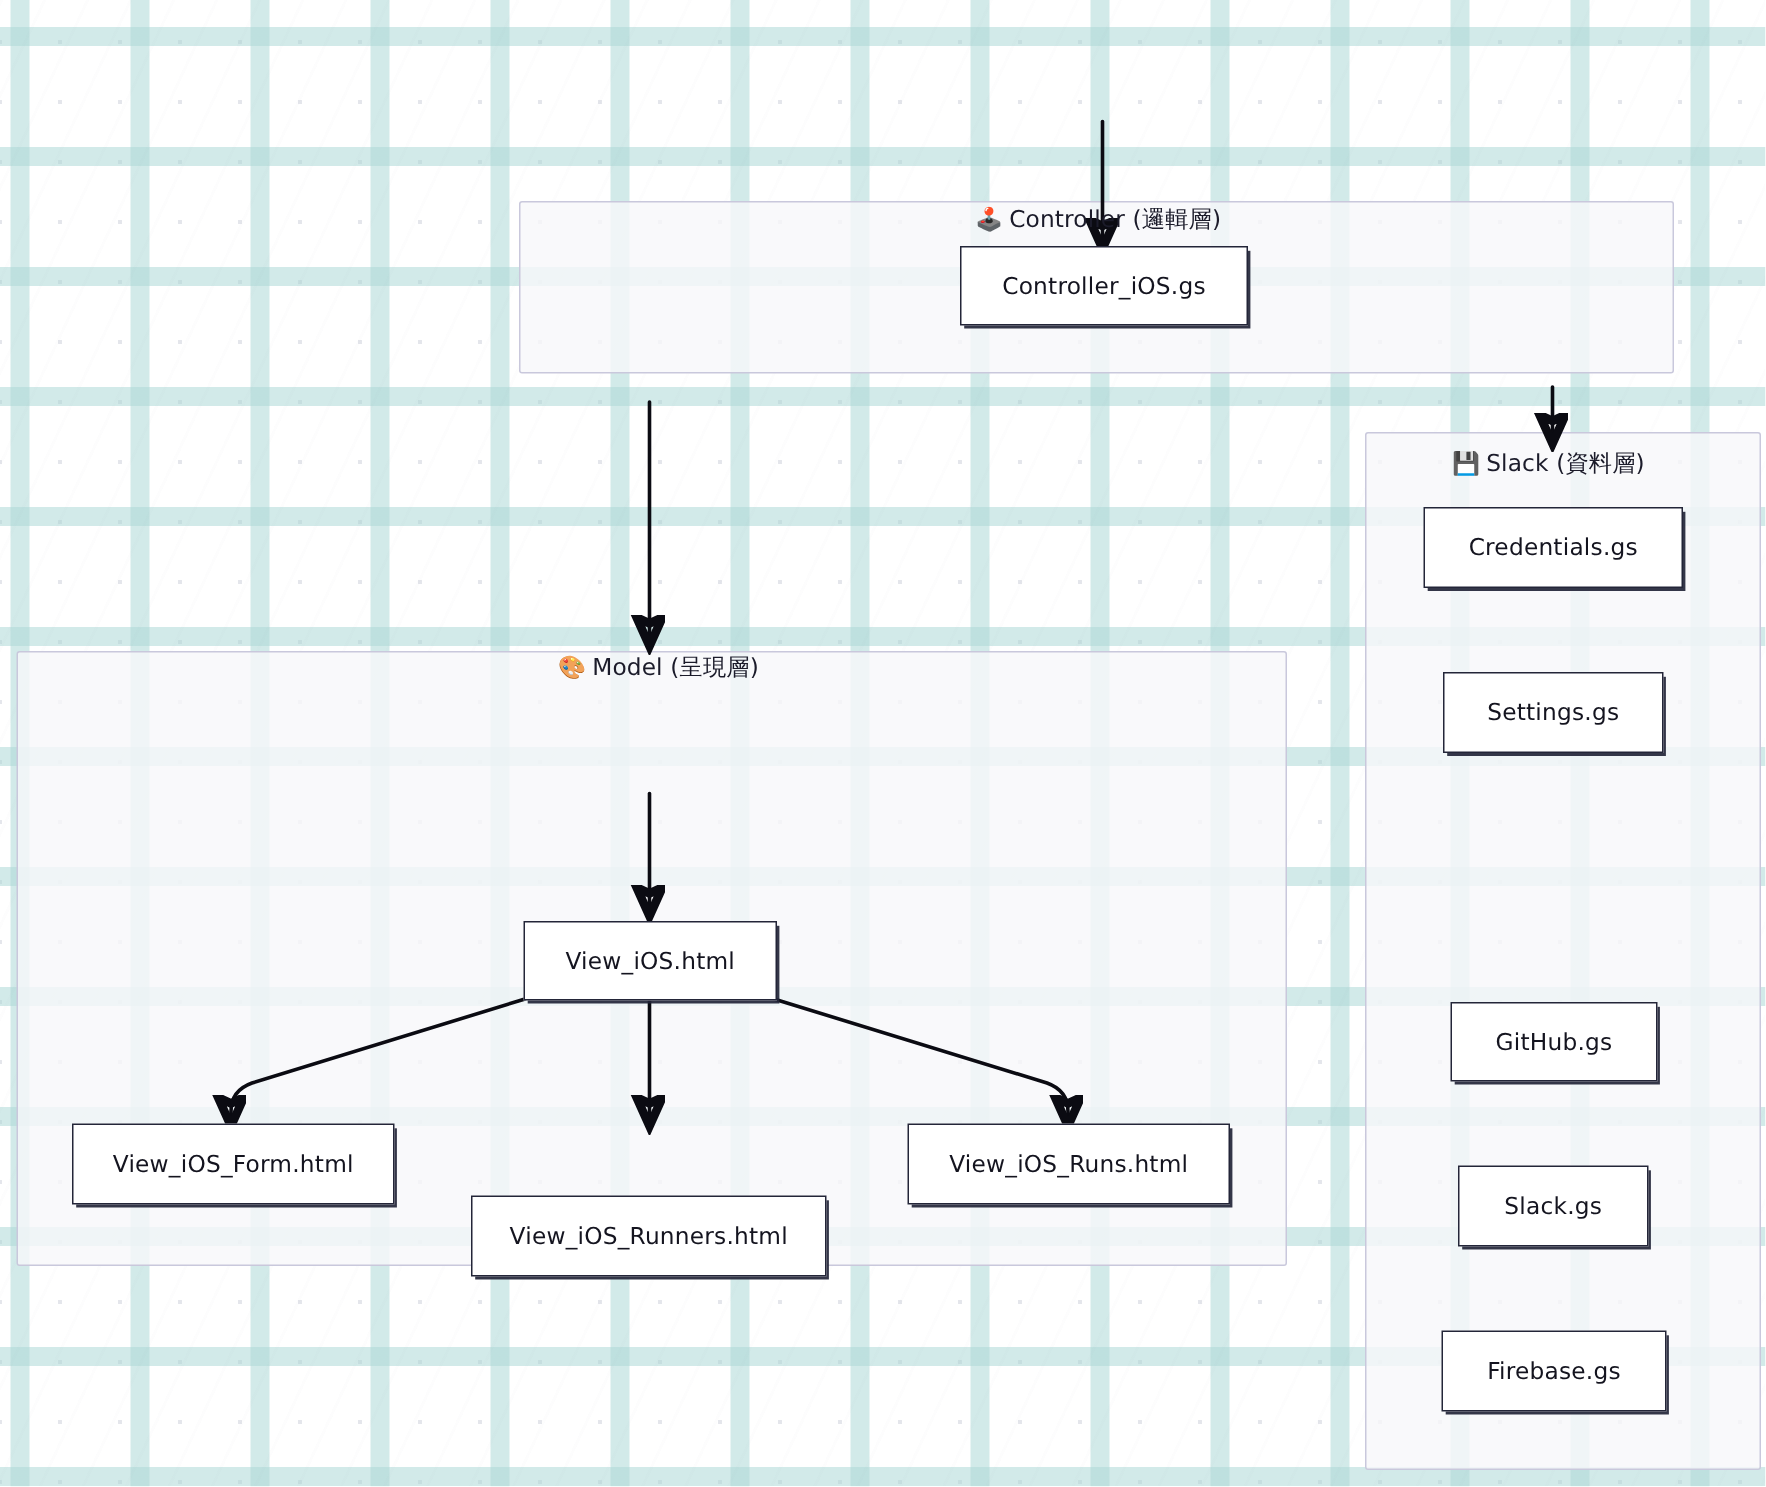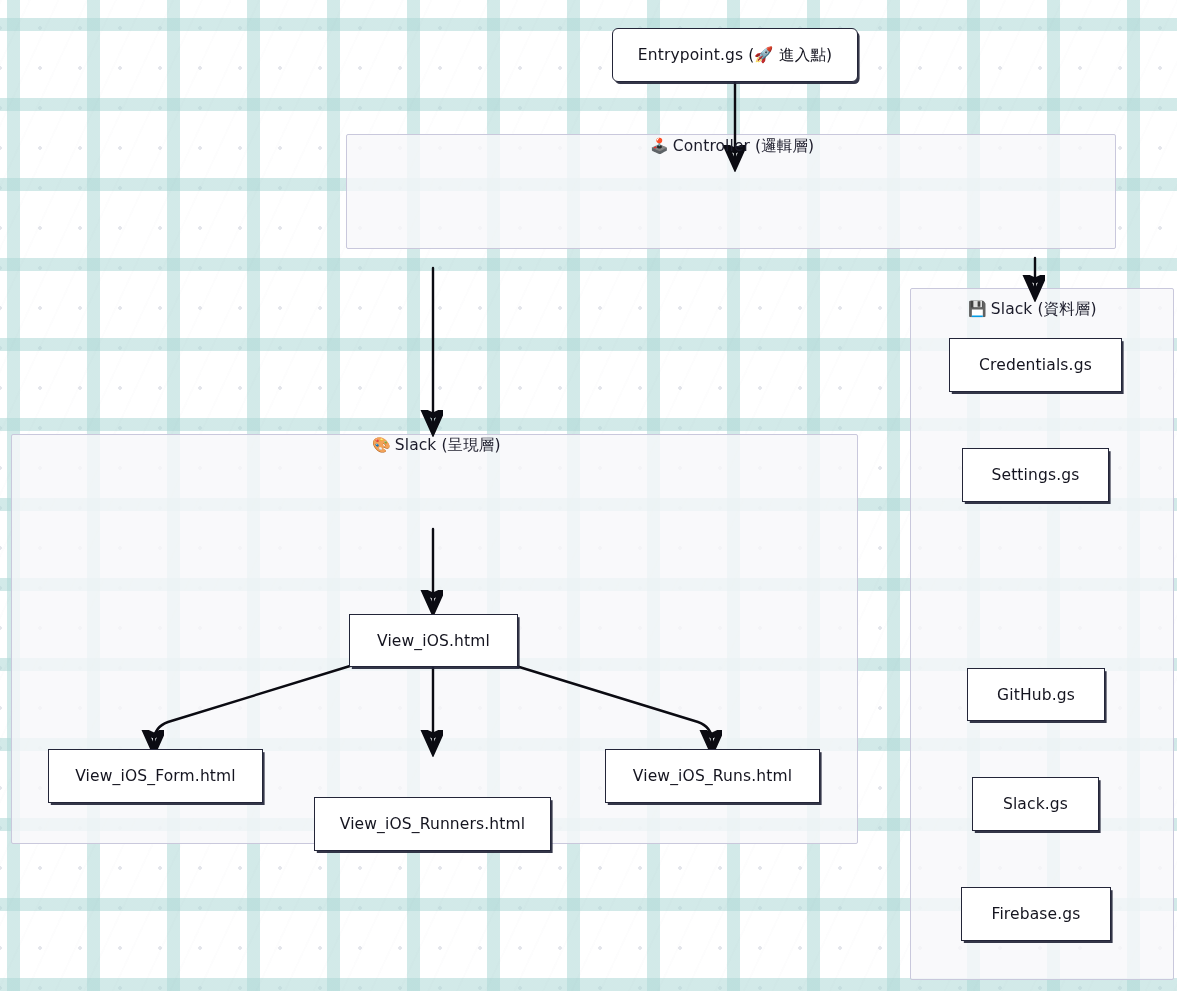--- a/index.html
+++ b/index.html
@@ -119,29 +119,29 @@
     <line x1="433" y1="667" x2="433" y2="745" marker-end="url(#arrow)"></line>
 
     <path d="M 516,666 L 698,722 Q 712,727 712,741 L 712,745" marker-end="url(#arrow)"></path>
   </svg>
 
   <div class="group-label" style="left:650px; top:136px;">
     <span class="emoji">🕹️</span><span>Controller (邏輯層)</span>
   </div>
 
   <div class="group-label" style="left:372px; top:435px;">
-    <span class="emoji">🎨</span><span>Slack (呈現層)</span>
+    <span class="emoji">🎨</span><span>Model (呈現層)</span>
   </div>
 
   <div class="group-label" style="left:968px; top:299px;">
     <span class="emoji">💾</span><span>Slack (資料層)</span>
   </div>
 
-  <div class="node rounded" style="left:612px; top:28px; width:244px; height:52px;">Entrypoint.gs (🚀 進入點)</div>
 
+  <div class="node" style="left:640px; top:164px; width:190px; height:51px;">Controller_iOS.gs</div>
 
 
   <div class="node" style="left:349px; top:614px; width:167px; height:51px;">View_iOS.html</div>
 
   <div class="node" style="left:48px; top:749px; width:213px; height:52px;">View_iOS_Form.html</div>
 
   <div class="node" style="left:314px; top:749px; width:235px; height:52px;margin-top:48px;">View_iOS_Runners.html</div>
 
   <div class="node" style="left:605px; top:749px; width:213px; height:52px;">View_iOS_Runs.html</div>
 

